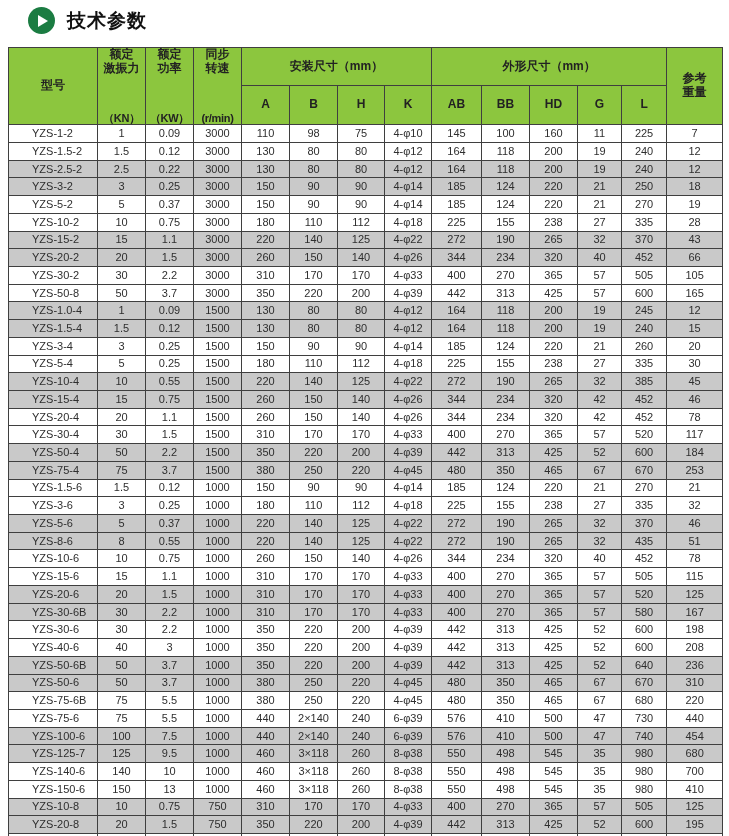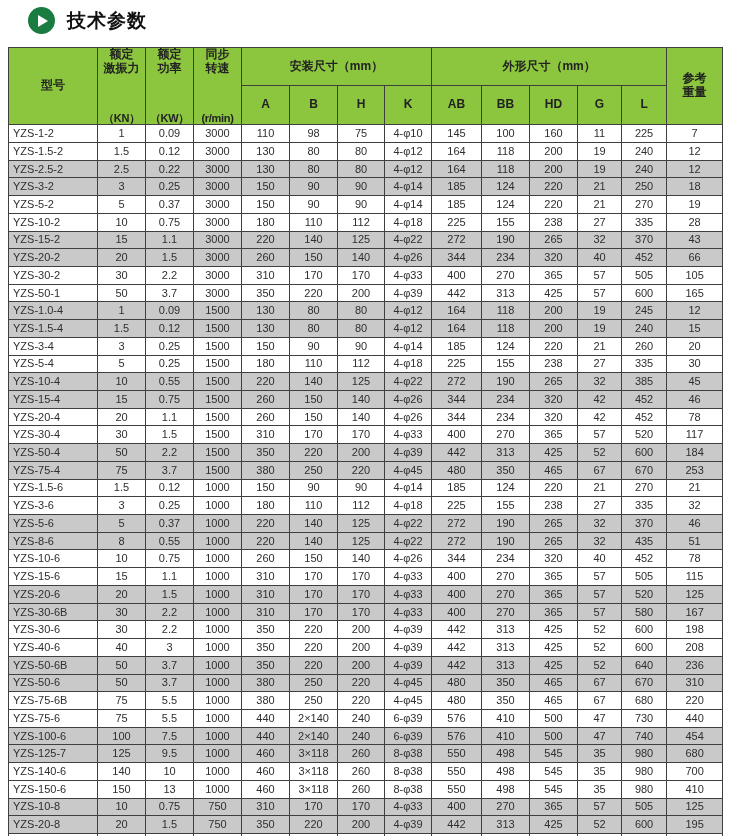--- a/index.html
+++ b/index.html
@@ -72,21 +72,21 @@
 
   tbody td {
     height: 16.73px;
     font-size: 11px;
     color: #2e2e2e;
     background: #ffffff;
     line-height: 1;
   }
   tbody td.model {
     text-align: left;
-    padding-left: 4px;
+    padding-left: 23px;
   }
   tbody tr.shaded td { background: var(--row-shaded, #c9c9c9); }
 </style>
 </head>
 <body>
 
 <div class="page">
 
   <div class="title-bar">
     <span class="play-icon">
@@ -290,21 +290,21 @@
           <td>170</td>
           <td>4-φ33</td>
           <td>400</td>
           <td>270</td>
           <td>365</td>
           <td>57</td>
           <td>505</td>
           <td>105</td>
         </tr>
         <tr>
-          <td class="model">YZS-50-1</td>
+          <td class="model">YZS-50-8</td>
           <td>50</td>
           <td>3.7</td>
           <td>3000</td>
           <td>350</td>
           <td>220</td>
           <td>200</td>
           <td>4-φ39</td>
           <td>442</td>
           <td>313</td>
           <td>425</td>

